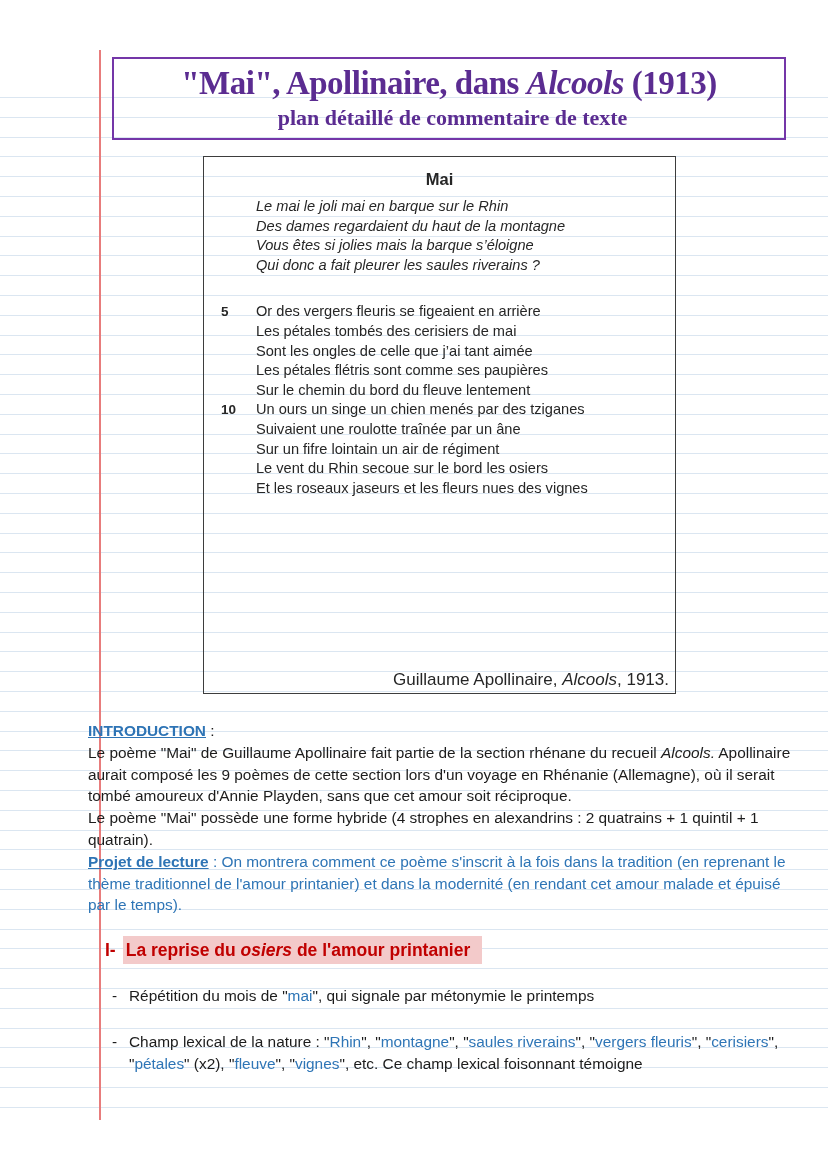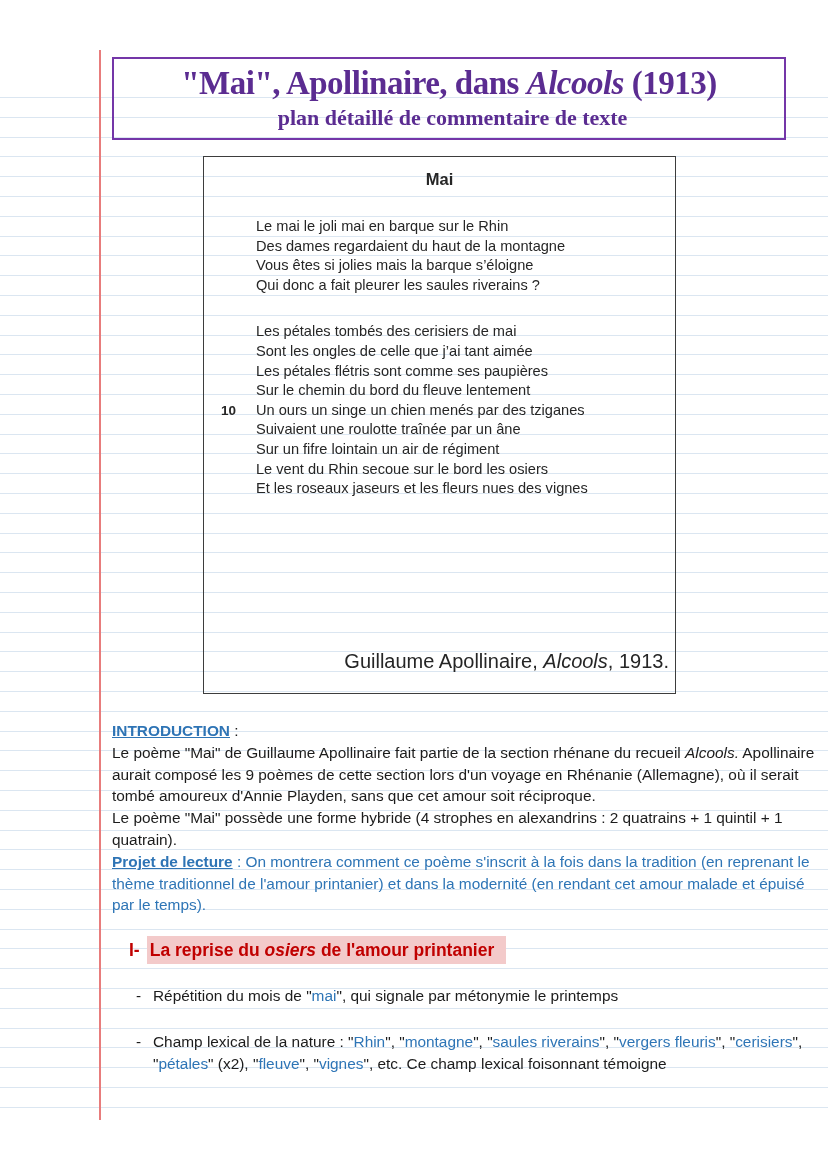--- a/index.html
+++ b/index.html
@@ -41,34 +41,34 @@
     position:absolute;left:203px;top:156px;width:471px;height:536px;
     border:1.6px solid var(--poem-border,#3d3d3d);
     color:#262626;
     background:transparent;
   }
   .poem-title{
     text-align:center;font-weight:bold;font-size:16.5px;line-height:20px;
     margin-top:12px;
   }
   .stanza{}
-  .stanza:nth-child(1){margin-top:28px;}
+  .stanza:nth-child(1){margin-top:8px;font-style:italic;}
   .stanza:nth-child(2){margin-top:27px;}
   .pline{font-size:14.6px;line-height:19.6px;white-space:nowrap;}
   .lnum{
     display:inline-block;width:52px;box-sizing:border-box;padding-left:17px;
     font-weight:bold;font-size:13.5px;
   }
   .attribution{
-    position:absolute;right:6px;bottom:22px;
-    font-size:20px;line-height:19px;
+    position:absolute;right:6px;bottom:4px;
+    font-size:17px;line-height:19px;
   }
   
   .bodytext{
-    position:absolute;left:112px;top:720px;width:706px;
+    position:absolute;left:88px;top:720px;width:706px;
     font-size:15.4px;line-height:21.8px;
   }
   .bodytext p{margin:0;}
   .blue-head{
     color:var(--blue-heading,#2e74b5);
     font-weight:bold;text-decoration:underline;
   }
   .projet{margin-top:24px;color:var(--blue-text,#2e75b6);}
   .sec-head{
     margin-top:20px;display:flex;align-items:baseline;
@@ -100,20 +100,21 @@
   <div class="poem-box">
     <div class="poem-title">Mai</div>
     <div class="stanzas">
         <div class="stanza">
           <div class="pline"><span class="lnum"></span><span>Le mai le joli mai en barque sur le Rhin</span></div>
           <div class="pline"><span class="lnum"></span><span>Des dames regardaient du haut de la montagne</span></div>
           <div class="pline"><span class="lnum"></span><span>Vous êtes si jolies mais la barque s’éloigne</span></div>
           <div class="pline"><span class="lnum"></span><span>Qui donc a fait pleurer les saules riverains ?</span></div>
         </div>
         <div class="stanza">
+          <div class="pline"><span class="lnum">5</span><span>Or des vergers fleuris se figeaient en arrière</span></div>
           <div class="pline"><span class="lnum"></span><span>Les pétales tombés des cerisiers de mai</span></div>
           <div class="pline"><span class="lnum"></span><span>Sont les ongles de celle que j’ai tant aimée</span></div>
           <div class="pline"><span class="lnum"></span><span>Les pétales flétris sont comme ses paupières</span></div>
         </div>
         <div class="stanza">
           <div class="pline"><span class="lnum"></span><span>Sur le chemin du bord du fleuve lentement</span></div>
           <div class="pline"><span class="lnum">10</span><span>Un ours un singe un chien menés par des tziganes</span></div>
           <div class="pline"><span class="lnum"></span><span>Suivaient une roulotte traînée par un âne</span></div>
           <div class="pline"><span class="lnum"></span><span>Sur un fifre lointain un air de régiment</span></div>
         </div>

